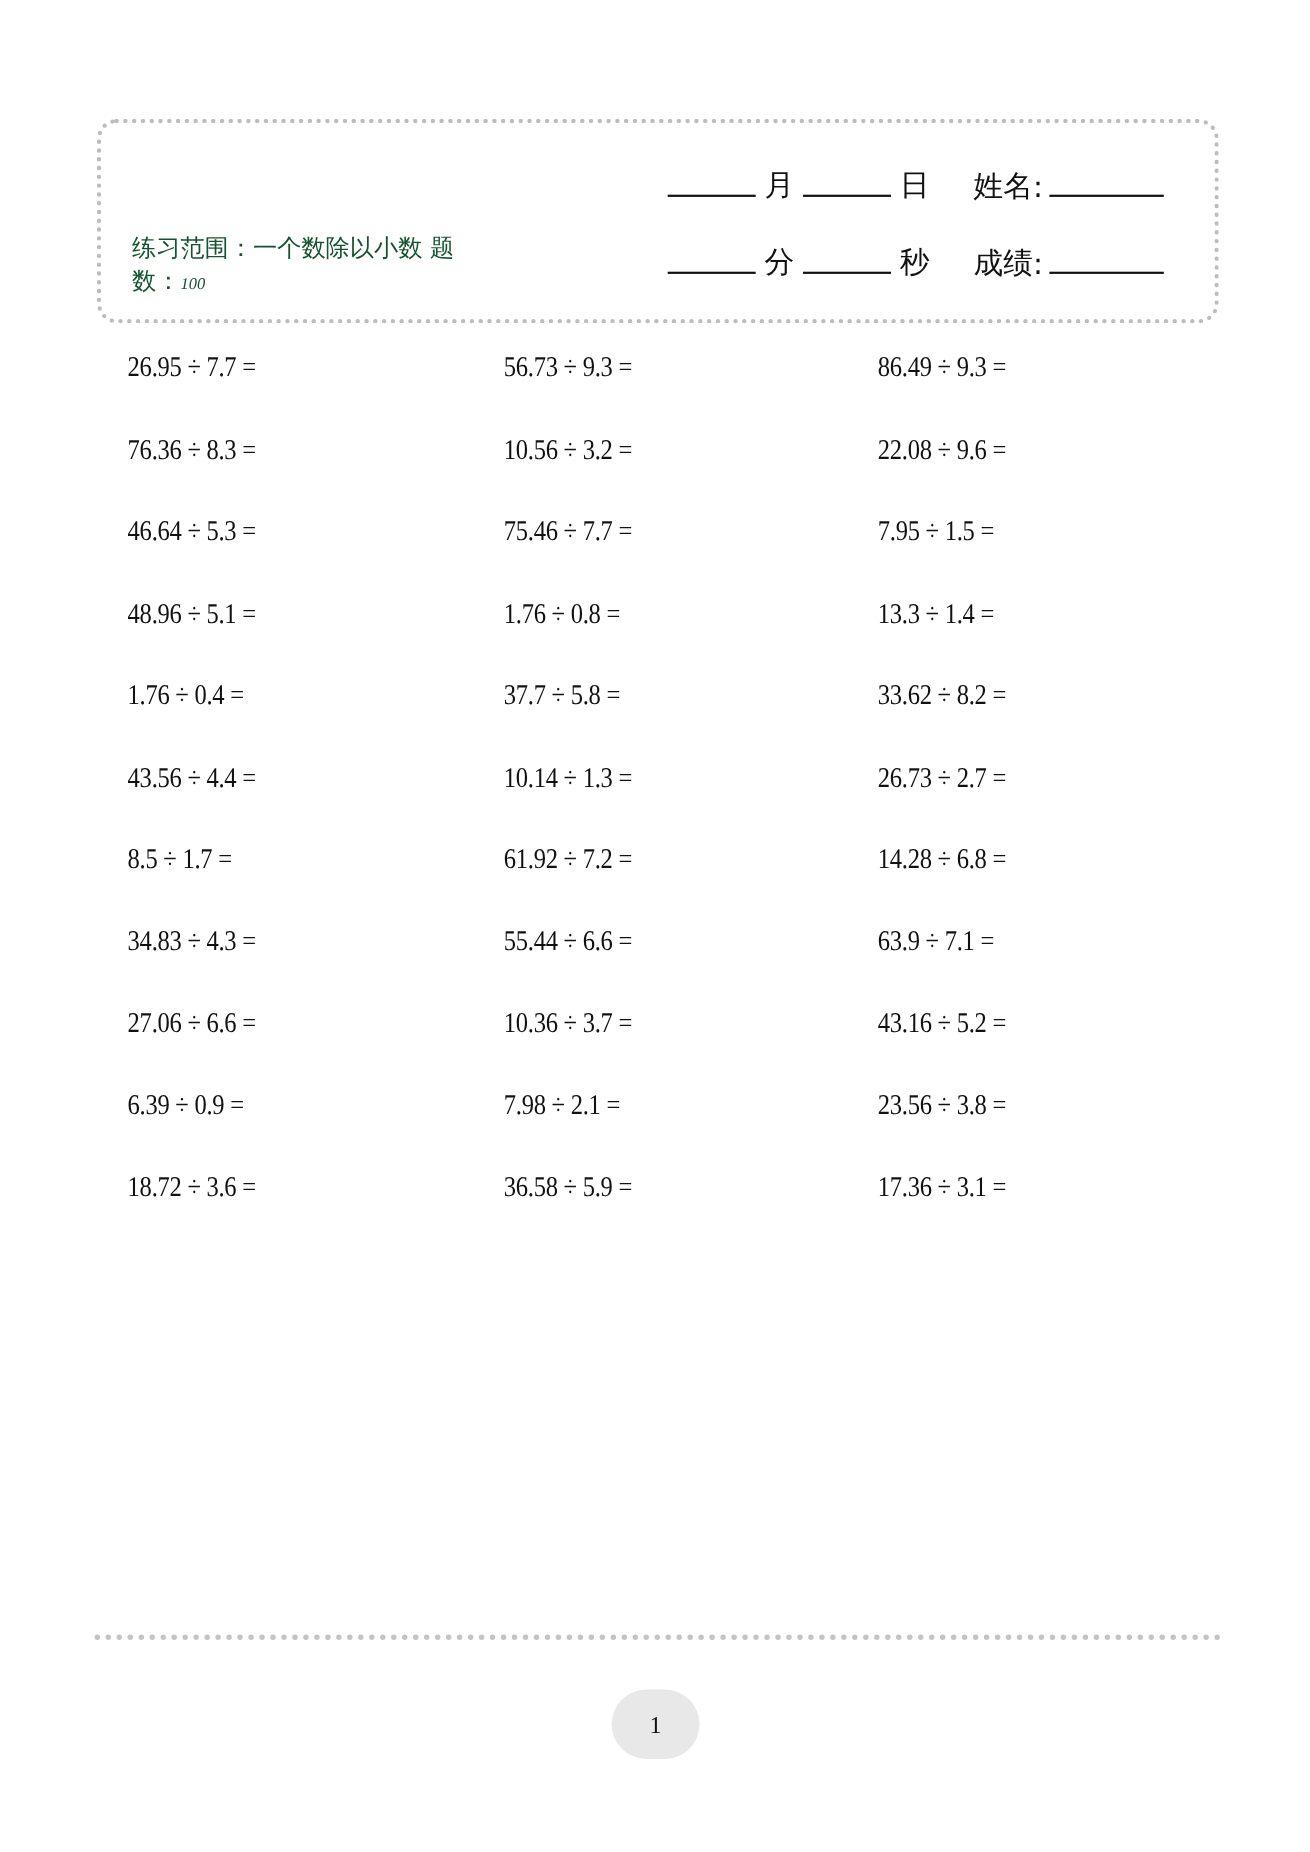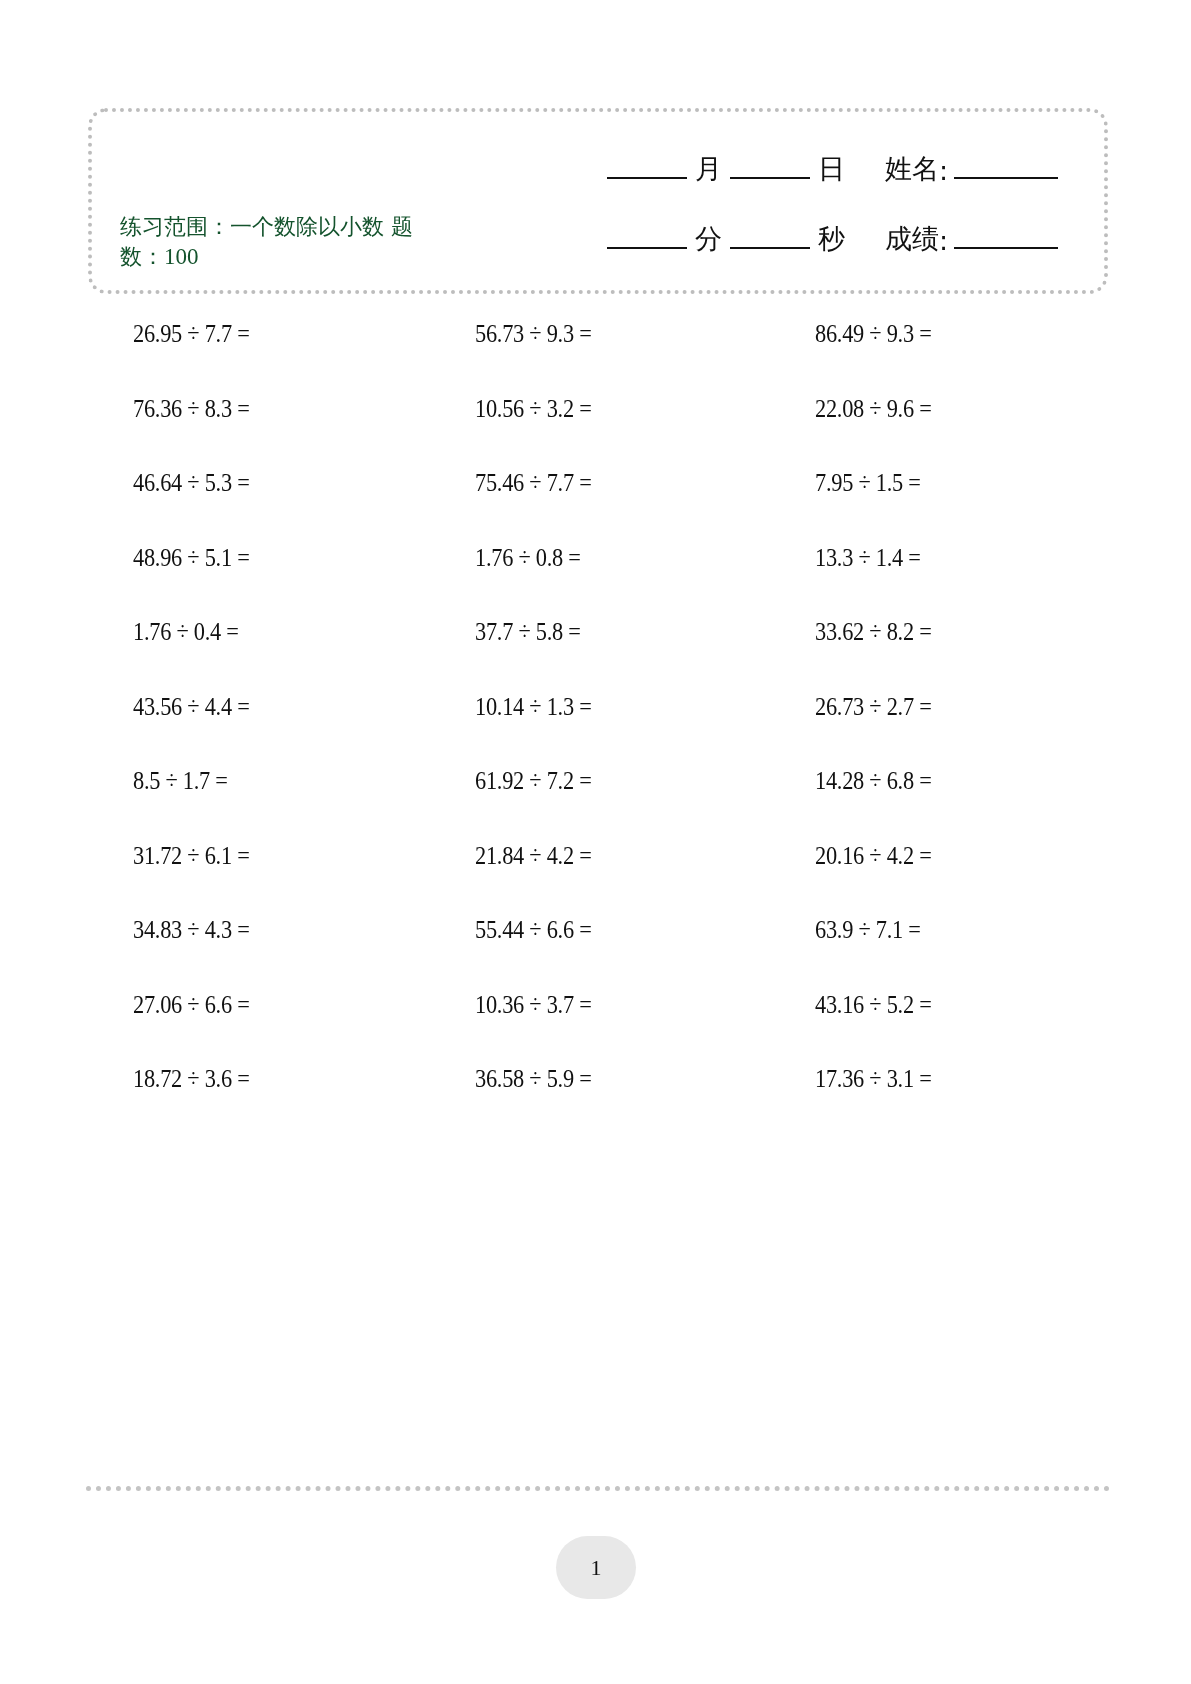--- a/index.html
+++ b/index.html
@@ -8,34 +8,34 @@
     font-family: "Liberation Serif", "DejaVu Serif", serif; color: #111;
   }
   .header-box {
     position: absolute; left: 88px; top: 108px; width: 1020px; height: 186px;
     border: 4px dotted #bdbdbd; border-radius: 18px; box-sizing: border-box;
   }
   .practice-info {
     position: absolute; left: 120px; top: 212px; width: 340px;
     font-size: 22px; line-height: 30px; font-family: "DejaVu Sans", sans-serif; color: #14532d;
   }
-  .practice-info .num { font-family: "Liberation Serif", serif; font-size: 23px; }
+  .practice-info .num { font-family: "Liberation Serif", serif; font-size: 15px; font-style: italic; }
   .field-row {
     position: absolute; left: 607px; height: 40px; display: flex; align-items: flex-end;
     font-family: "DejaVu Sans", sans-serif; font-size: 27px; color: #111;
   }
   .blank { display: inline-block; border-bottom: 2px solid #111; height: 0; margin-bottom: 7px; }
   .b1 { width: 80px; }
   .b2 { width: 80px; }
   .b3 { width: 104px; }
   .lbl { display: inline-block; padding: 0 8px; line-height: 34px; }
   .lbl.wide { padding: 0 0 0 32px; font-family: Liberation Serif, serif; }
   .colon { padding-right: 6px; }
   .problems {
-    position: absolute; left: 133px; top: 312px; width: 1000px;
+    position: absolute; left: 116px; top: 312px; width: 1000px;
   }
   .problem-row { position: relative; height: 74.5px; }
   .problem {
     position: absolute; top: 0; font-size: 26px; line-height: 44px; white-space: nowrap;
     transform: scaleX(0.86); transform-origin: left center; letter-spacing: -0.3px;
   }
   .c0 { left: 0; } .c1 { left: 342px; } .c2 { left: 682px; }
   .bottom-rule {
     position: absolute; left: 86px; top: 1486px; width: 1024px; height: 0;
     border-top: 5px dotted #c4c4c4;
@@ -107,33 +107,33 @@
       <span class="problem c0">43.56 ÷ 4.4 =</span>
       <span class="problem c1">10.14 ÷ 1.3 =</span>
       <span class="problem c2">26.73 ÷ 2.7 =</span>
     </div>
     <div class="problem-row">
       <span class="problem c0">8.5 ÷ 1.7 =</span>
       <span class="problem c1">61.92 ÷ 7.2 =</span>
       <span class="problem c2">14.28 ÷ 6.8 =</span>
     </div>
     <div class="problem-row">
-      <span class="problem c0">31.72 ÷ 6.1 =</span>
-      <span class="problem c1">21.84 ÷ 4.2 =</span>
-      <span class="problem c2">20.16 ÷ 4.2 =</span>
-    </div>
-    <div class="problem-row">
       <span class="problem c0">34.83 ÷ 4.3 =</span>
       <span class="problem c1">55.44 ÷ 6.6 =</span>
       <span class="problem c2">63.9 ÷ 7.1 =</span>
     </div>
     <div class="problem-row">
       <span class="problem c0">27.06 ÷ 6.6 =</span>
       <span class="problem c1">10.36 ÷ 3.7 =</span>
       <span class="problem c2">43.16 ÷ 5.2 =</span>
+    </div>
+    <div class="problem-row">
+      <span class="problem c0">6.39 ÷ 0.9 =</span>
+      <span class="problem c1">7.98 ÷ 2.1 =</span>
+      <span class="problem c2">23.56 ÷ 3.8 =</span>
     </div>
     <div class="problem-row">
       <span class="problem c0">18.72 ÷ 3.6 =</span>
       <span class="problem c1">36.58 ÷ 5.9 =</span>
       <span class="problem c2">17.36 ÷ 3.1 =</span>
     </div>
   </div>
 
 <div class="bottom-rule"></div>
 

